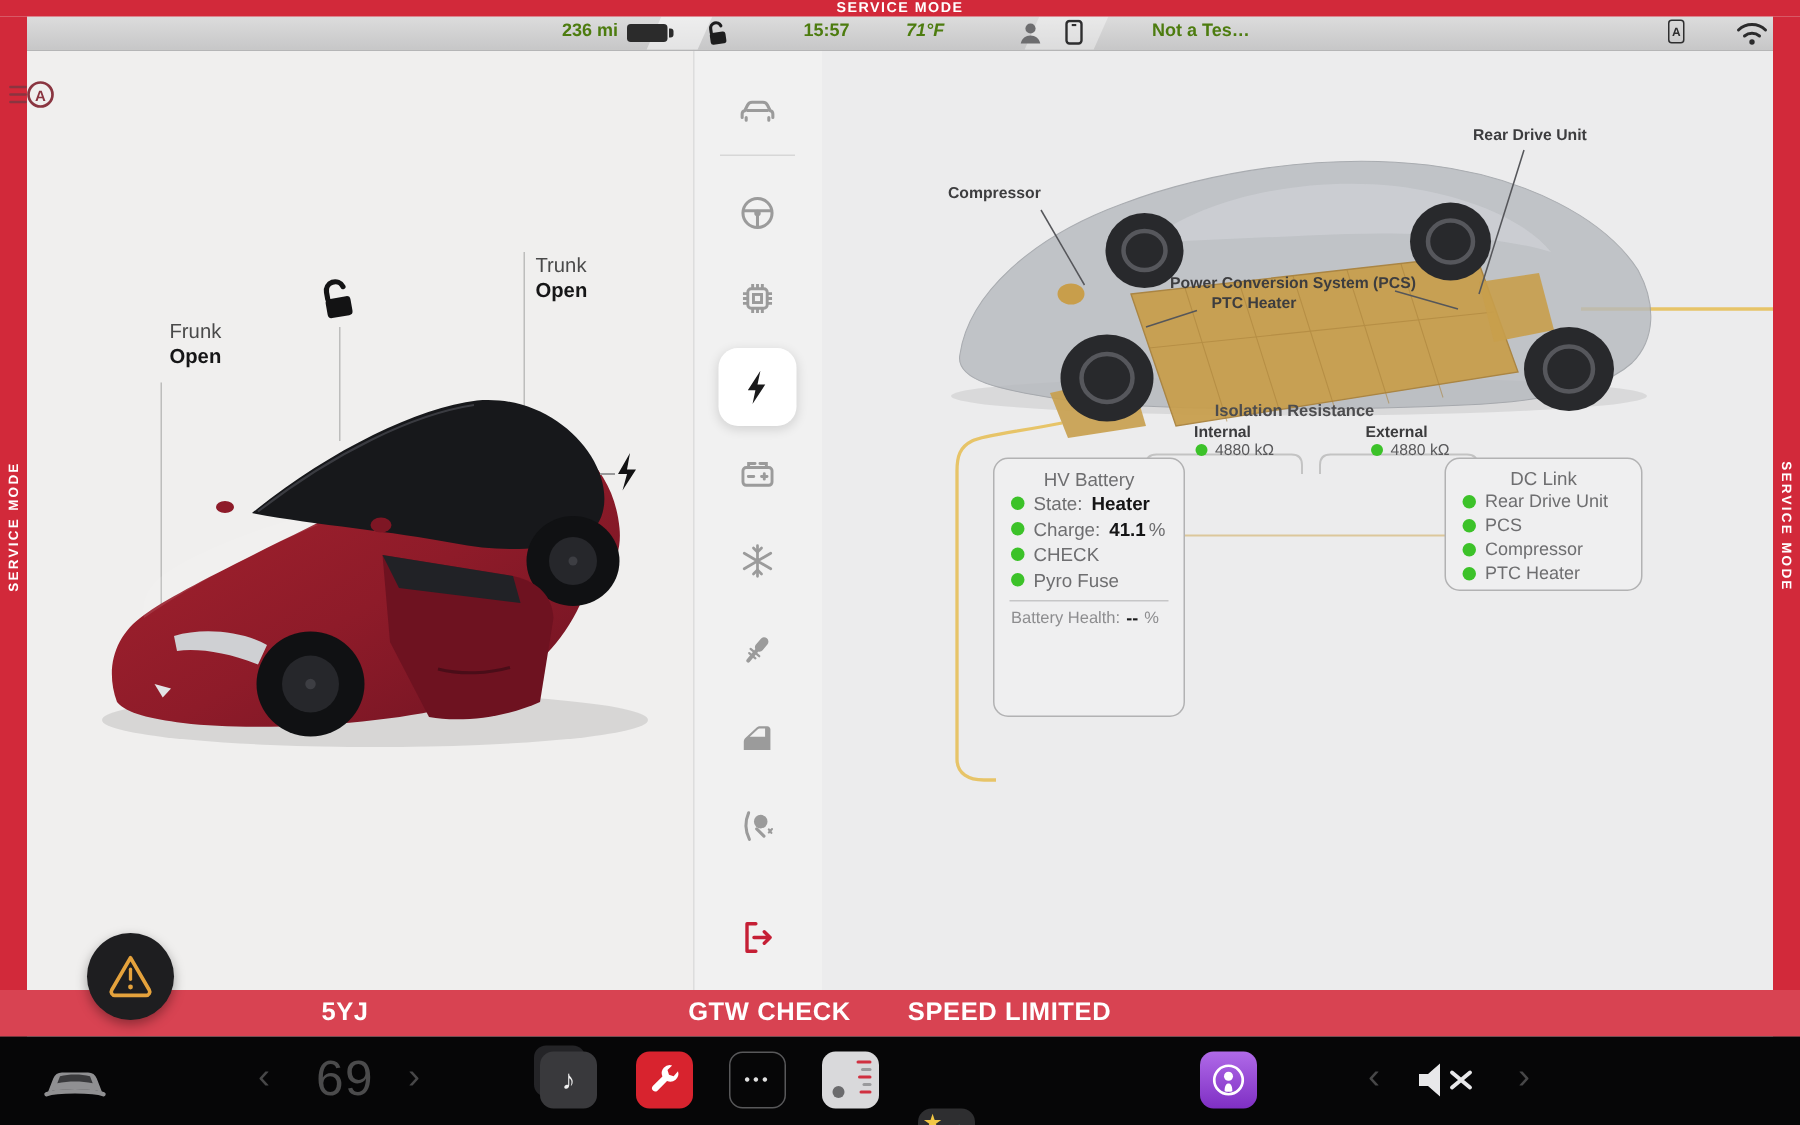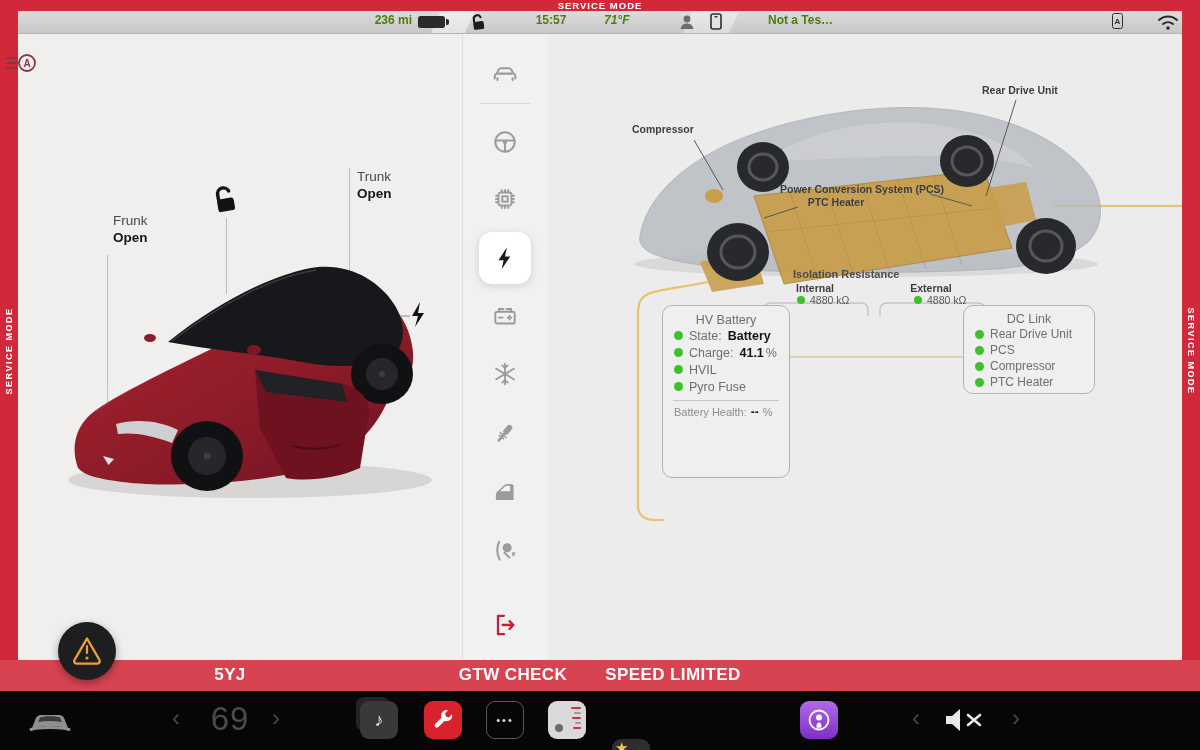--- a/index.html
+++ b/index.html
@@ -41,21 +41,21 @@
   
   .sidebar{left:463px;top:33px;width:85px;height:627px;background:#f1f1f1;}
   .side-item{width:52px;height:52px;display:flex;align-items:center;justify-content:center;z-index:6;}
   .side-sel{left:479px;top:232px;width:52px;height:52px;background:#fff;border-radius:13px;
     box-shadow:0 2px 8px rgba(0,0,0,.14);z-index:5;}
   .side-div{left:480px;top:103px;width:50px;height:1px;background:#d7d7d7;}
 
   
   .diag-svg{left:548px;top:60px;z-index:2;}
   .part-label{font-size:10.5px;font-weight:600;color:#3d3d3f;z-index:4;}
-  .iso-title{font-size:11px;font-weight:600;color:#4c4c4e;z-index:4;}
+  .iso-title{font-size:11px;font-weight:600;color:#4c4c4e;text-align:center;z-index:4;}
   .iso-sub{font-size:10.5px;font-weight:700;color:#3c3c3e;text-align:center;z-index:4;}
   .iso-val{font-size:10.5px;color:#59595b;z-index:4;}
   .gdot{border-radius:50%;background:#3cc229;z-index:4;}
 
   .hv-panel{border:1.5px solid #b2b2b3;border-radius:10px;background:#efeff0;z-index:5;box-sizing:border-box;}
   .pnl-title{font-size:12.5px;color:#6e6e70;text-align:center;margin-top:7px;font-weight:500;}
   .pnl-row{display:flex;align-items:center;gap:6px;height:17px;padding-left:11px;font-size:12.5px;color:#6e6e70;}
   .pnl-row .dot{width:9px;height:9px;border-radius:50%;background:#3cc229;flex:0 0 auto;}
   .pnl-row b{color:#151516;font-weight:700;}
   .pnl-sep{border-top:1px solid #c6c6c7;margin:5px 10px 3px 10px;}
@@ -351,31 +351,31 @@
   <div class="abs gdot" style="left:797px;top:296px;width:8px;height:8px;"></div>
   <div class="abs iso-val" style="left:810px;top:294px;">4880 kΩ</div>
   <div class="abs gdot" style="left:914px;top:296px;width:8px;height:8px;"></div>
   <div class="abs iso-val" style="left:927px;top:294px;">4880 kΩ</div>
 
   <div class="abs hv-panel" style="left:662px;top:305px;width:128px;height:173px;">
     <div class="pnl-title">HV Battery</div>
     <div class="pnl-row">
       <span class="dot"></span>
       <span>State:</span>
-      <b>Battery</b>
+      <b>Heater</b>
     </div>
     <div class="pnl-row">
       <span class="dot"></span>
       <span>Charge:</span>
       <b>41.1</b>
         <span style="margin-left:-4px;">%</span>
     </div>
     <div class="pnl-row">
       <span class="dot"></span>
-      <span>HVIL</span>
+      <span>CHECK</span>
     </div>
     <div class="pnl-row">
       <span class="dot"></span>
       <span>Pyro Fuse</span>
     </div>
     <div class="pnl-sep"></div>
     <div class="health-row">
       <span>Battery Health:</span>
       <b>--</b>
       <span>%</span>

